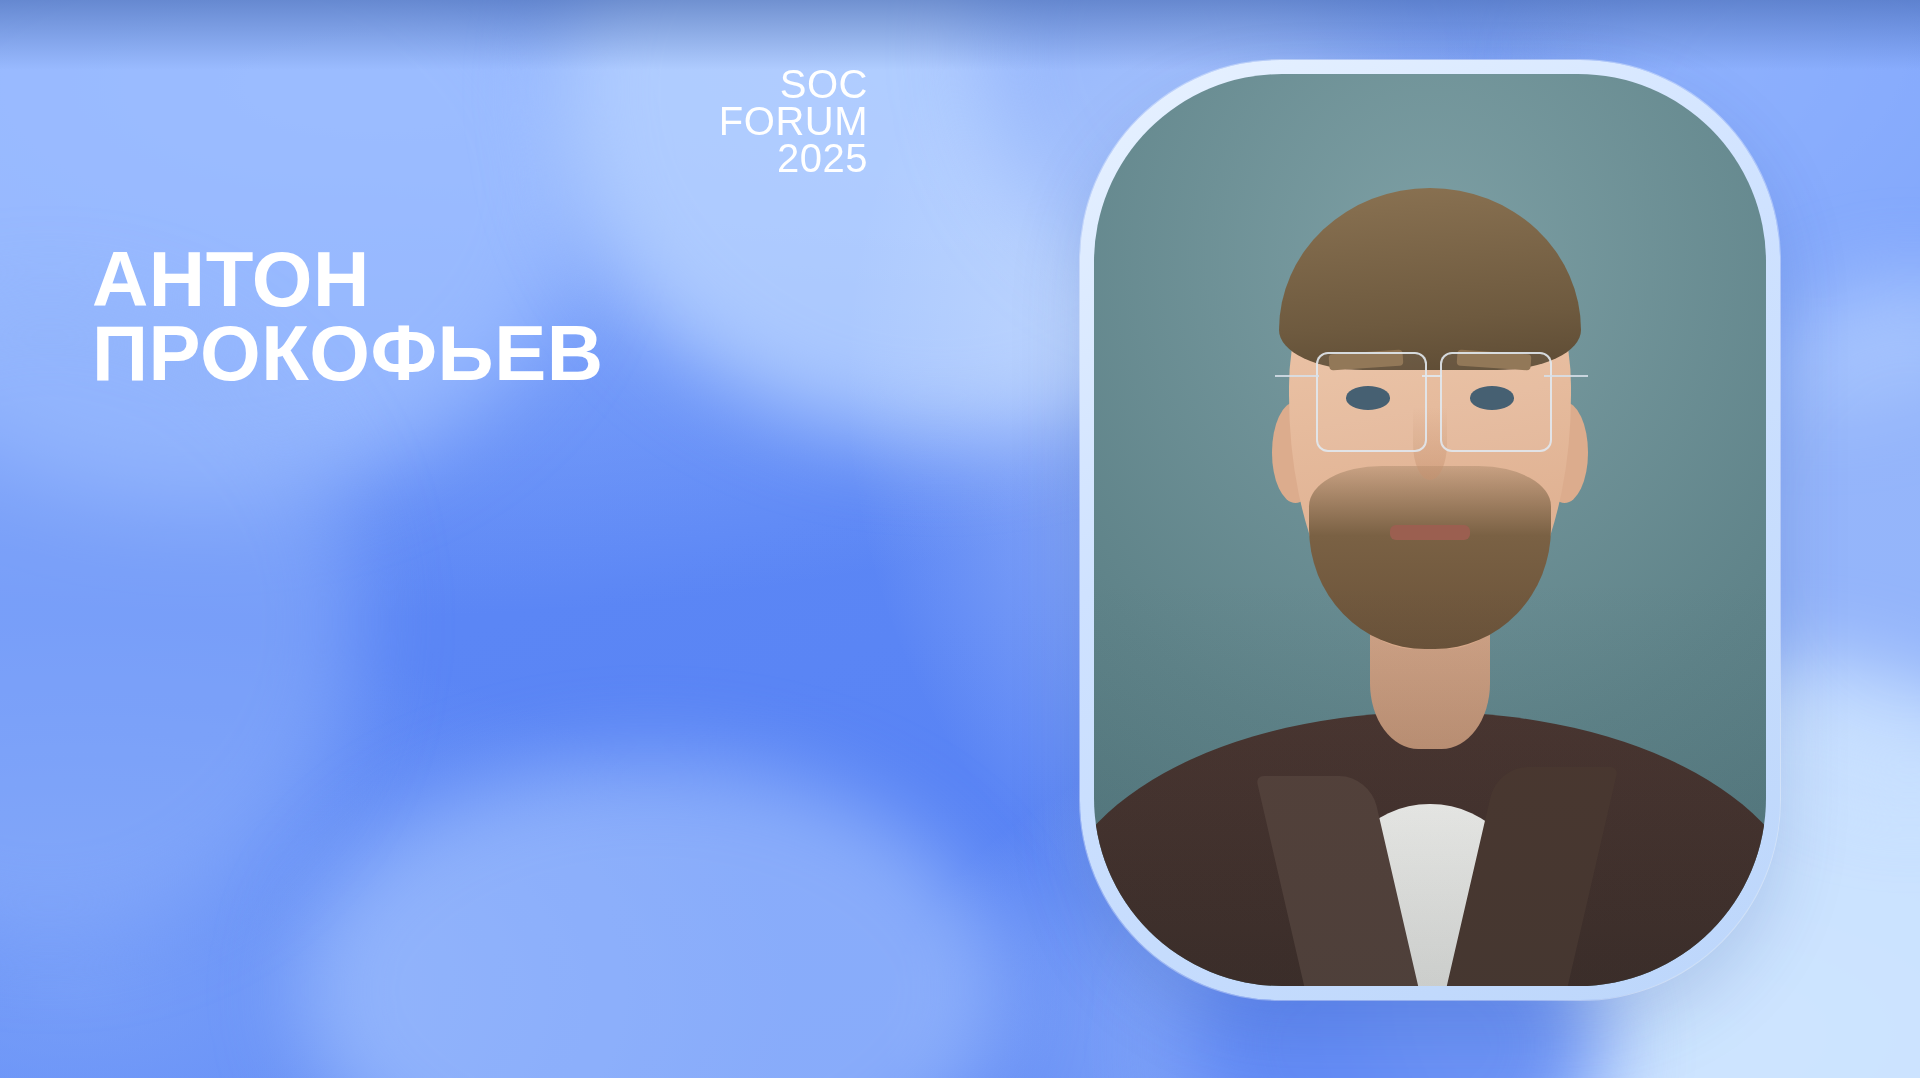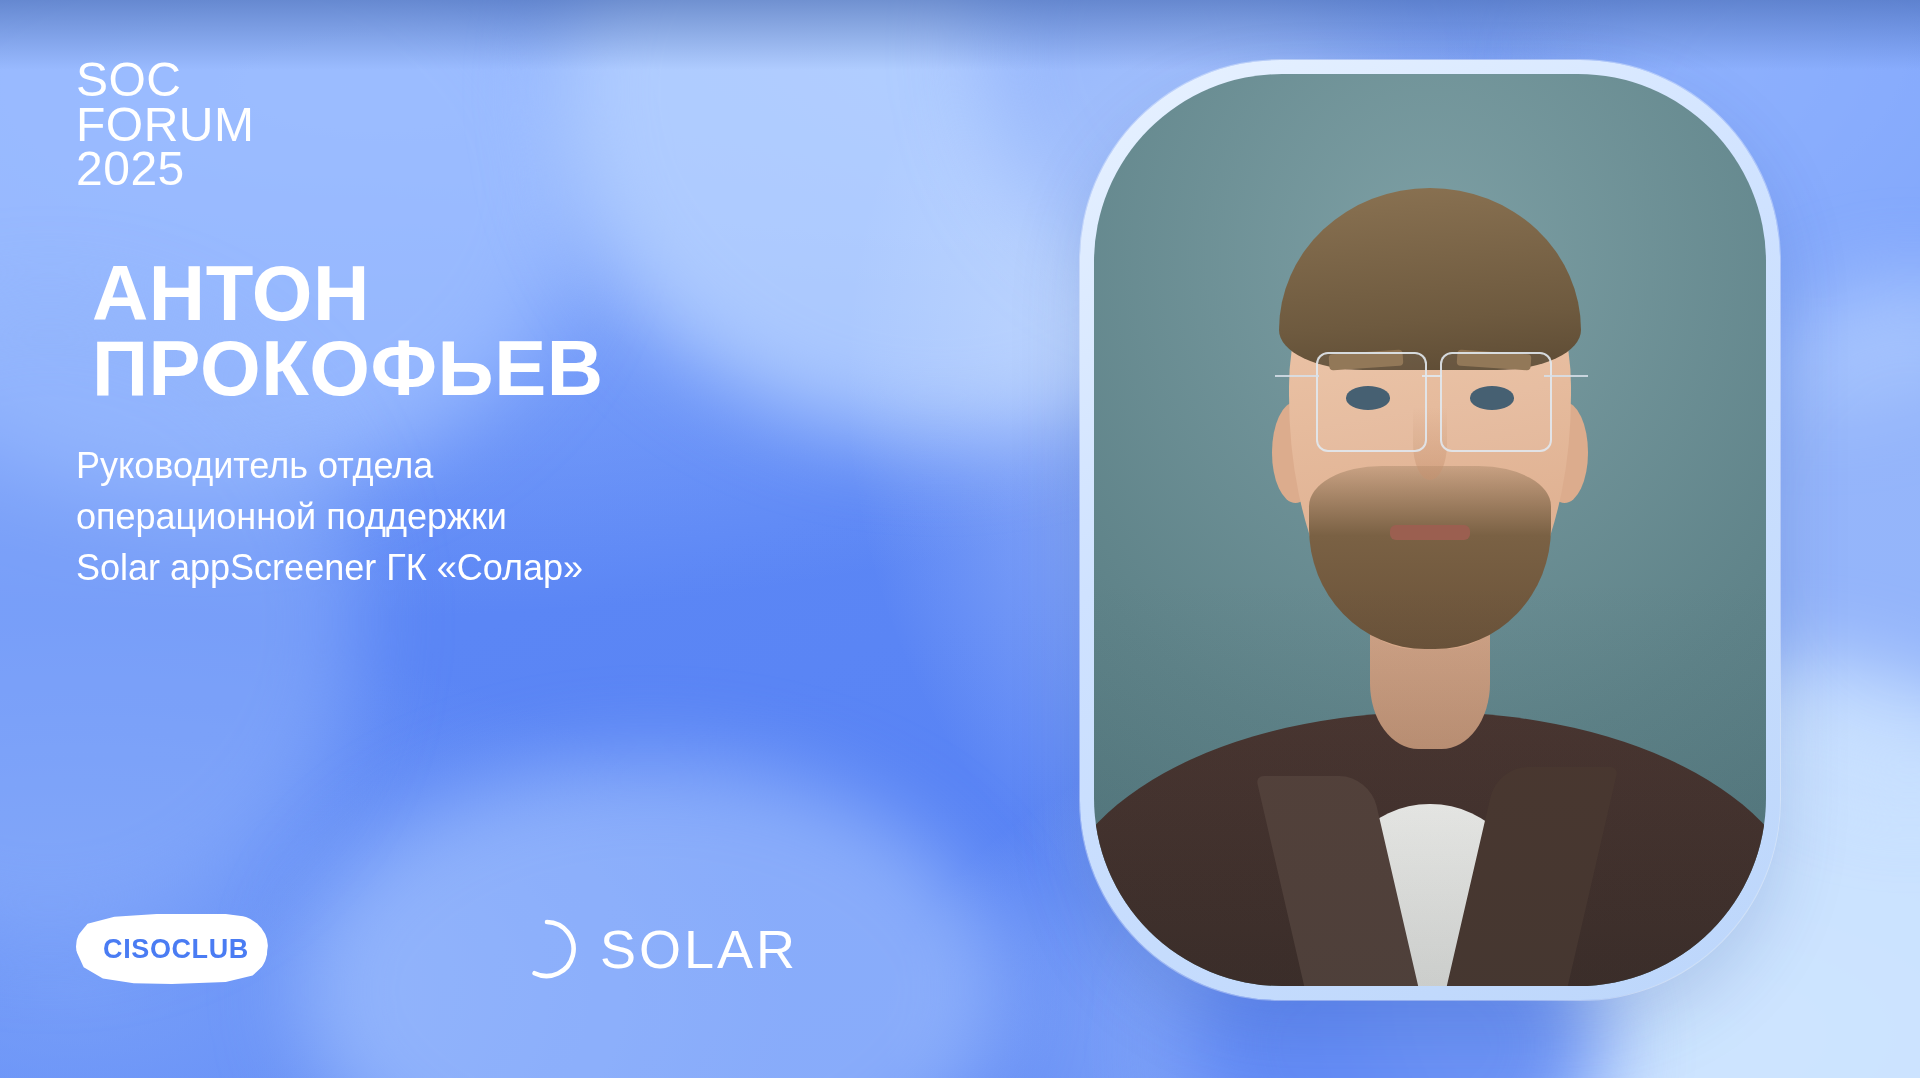--- a/index.html
+++ b/index.html
@@ -63,26 +63,27 @@
   
   .left-col {
     position: absolute;
     left: 76px;
     top: 58px;
     width: 800px;
   }
 
   .event-title {
     color: #ffffff;
-    font-size: 48px;
+    font-size: 40px;
     line-height: 0.93;
     font-weight: 300;
     letter-spacing: 0.5px;
     white-space: pre-line;
-    margin: 0;
+    margin: 8px;
+    text-align: right;
   }
 
   .speaker-name {
     margin: 16px;
     margin-top: 64px;
     color: #ffffff;
     font-size: 78px;
     line-height: 0.96;
     font-weight: 700;
     letter-spacing: 0.5px;
@@ -272,39 +273,22 @@
   <div class="bg-top-dark"></div>
 
   <div class="left-col">
     <h1 class="event-title">SOC
 FORUM
 2025</h1>
 
     <h2 class="speaker-name">АНТОН
 ПРОКОФЬЕВ</h2>
 
-    <p class="speaker-role">Руководитель отдела
-операционной поддержки
-Solar appScreener ГК «Солар»</p>
   </div>
 
-  <div class="logo-row">
-
-    <div class="cisoclub">
-      <span class="cisoclub-text">CISOCLUB</span>
-    </div>
-
-    <div class="solar-logo">
-      <svg class="solar-mark" viewBox="0 0 62 62">
-        <path d="M31 4 A27 27 0 1 1 18.6 55.2" fill="none" stroke="#ffffff" stroke-width="4.6" stroke-linecap="round"></path>
-      </svg>
-      <span class="solar-word">SOLAR</span>
-    </div>
-
-  </div>
 
   <div class="portrait-frame">
     <div class="portrait-inner">
       <div class="ph ph-shoulders"></div>
       <div class="ph ph-shirt"></div>
       <div class="ph ph-lapel-l"></div>
       <div class="ph ph-lapel-r"></div>
       <div class="ph ph-neck"></div>
       <div class="ph ph-ear-l"></div>
       <div class="ph ph-ear-r"></div>

